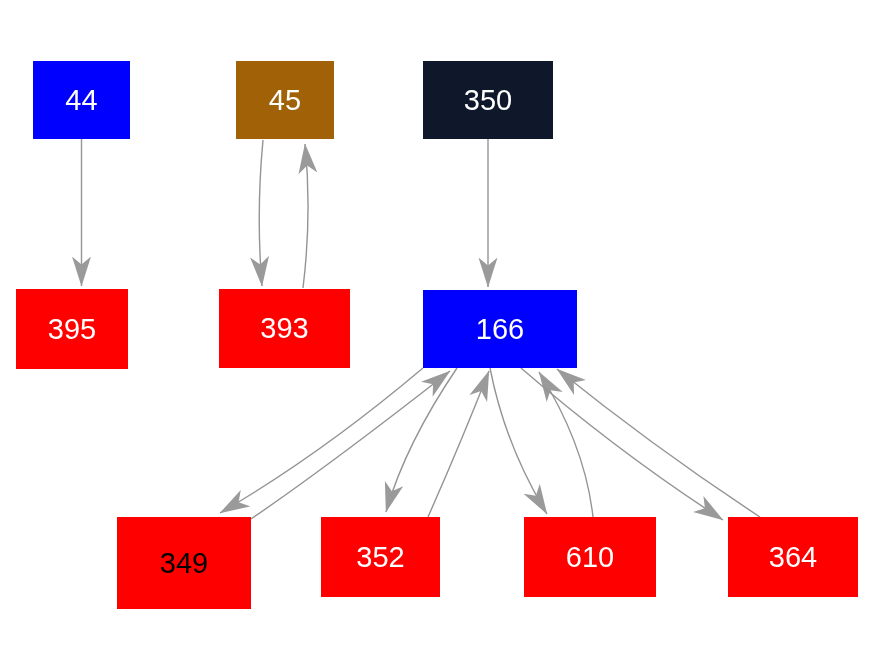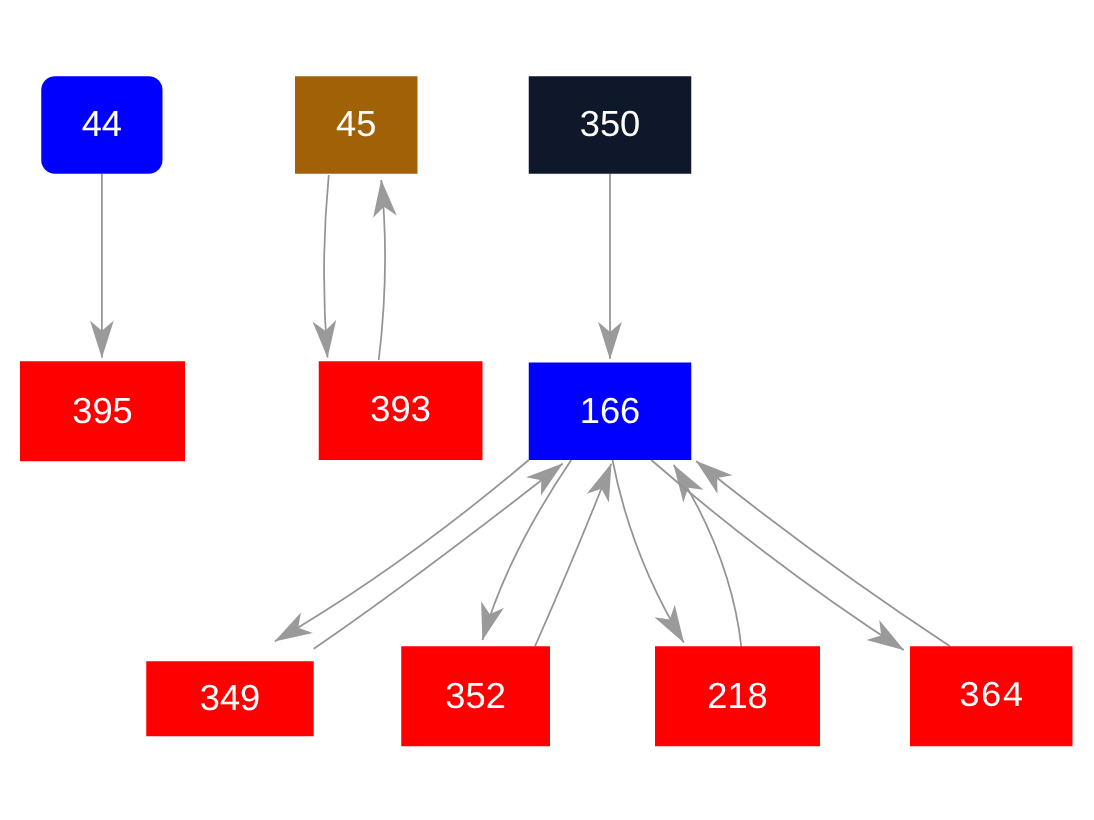--- a/index.html
+++ b/index.html
@@ -49,44 +49,44 @@
         <path d="M 251 519 Q 330 465 450 371" class="edge" stroke="#949494" marker-end="url(#arrowhead)"></path>
         <path d="M 457 368 Q 405 445 386 512" class="edge" stroke="#949494" marker-end="url(#arrowhead)"></path>
         <path d="M 428 517 Q 462 440 489 371" class="edge" stroke="#949494" marker-end="url(#arrowhead)"></path>
         <path d="M 490 368 Q 505 445 547 514" class="edge" stroke="#949494" marker-end="url(#arrowhead)"></path>
         <path d="M 593 517 Q 585 445 539 372" class="edge" stroke="#949494" marker-end="url(#arrowhead)"></path>
         <path d="M 521 368 Q 618 452 723 520" class="edge" stroke="#949494" marker-end="url(#arrowhead)"></path>
         <path d="M 760 517 Q 655 448 557 369" class="edge" stroke="#949494" marker-end="url(#arrowhead)"></path>
       </g>
   </svg>
 
-  <div class="node" style="left: 33px; top: 61px; width: 97px; height: 78px; background: rgb(0, 0, 255); color: rgb(255, 255, 255); border-radius: 11px;">
+  <div class="node" style="left: 33px; top: 61px; width: 97px; height: 78px; background: rgb(0, 0, 255); color: rgb(255, 255, 255);">
     <span>44</span>
   </div>
   <div class="node" style="left: 236px; top: 61px; width: 98px; height: 78px; background: #a16207; color: rgb(255, 255, 255);">
     <span>45</span>
   </div>
   <div class="node" style="left: 423px; top: 61px; width: 130px; height: 78px; background: #0f172a; color: rgb(255, 255, 255);">
     <span>350</span>
   </div>
-  <div class="node" style="left: 16px; top: 289px; width: 132px; height: 80px; background: rgb(255, 0, 0); color: rgb(255, 255, 255);">
+  <div class="node" style="left: 16px; top: 289px; width: 112px; height: 80px; background: rgb(255, 0, 0); color: rgb(255, 255, 255);">
     <span>395</span>
   </div>
-  <div class="node" style="left: 219px; top: 289px; width: 131px; height: 79px; background: rgb(255, 0, 0); color: rgb(255, 255, 255); margin-left: 36px;">
+  <div class="node" style="left: 219px; top: 289px; width: 131px; height: 79px; background: rgb(255, 0, 0); color: rgb(255, 255, 255);">
     <span>393</span>
   </div>
-  <div class="node" style="left: 423px; top: 290px; width: 130px; height: 78px; background: rgb(0, 0, 255); color: rgb(255, 255, 255);">
+  <div class="node" style="left: 423px; top: 290px; width: 154px; height: 78px; background: rgb(0, 0, 255); color: rgb(255, 255, 255);">
     <span>166</span>
   </div>
-  <div class="node" style="left: 117px; top: 529px; width: 134px; height: 60px; background: rgb(255, 0, 0); color: #ffffff;">
+  <div class="node" style="left: 117px; top: 517px; width: 134px; height: 92px; background: rgb(255, 0, 0); color: #000000;">
     <span>349</span>
   </div>
   <div class="node" style="left: 321px; top: 517px; width: 119px; height: 80px; background: rgb(255, 0, 0); color: rgb(255, 255, 255);">
     <span>352</span>
   </div>
   <div class="node" style="left: 524px; top: 517px; width: 132px; height: 80px; background: rgb(255, 0, 0); color: rgb(255, 255, 255);">
-    <span>218</span>
+    <span>610</span>
   </div>
-  <div class="node" style="left: 728px; top: 517px; width: 130px; height: 80px; background: rgb(255, 0, 0); color: rgb(255, 255, 255); font-family: Liberation Mono, monospace;">
+  <div class="node" style="left: 728px; top: 517px; width: 130px; height: 80px; background: rgb(255, 0, 0); color: rgb(255, 255, 255);">
     <span>364</span>
   </div>
 
 </div>
 
 </body></html>

